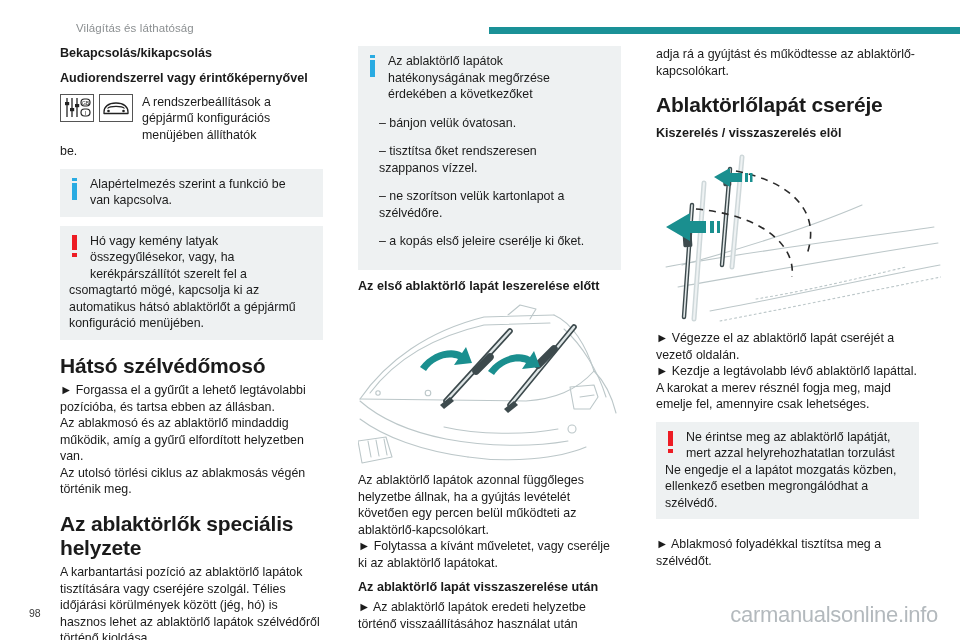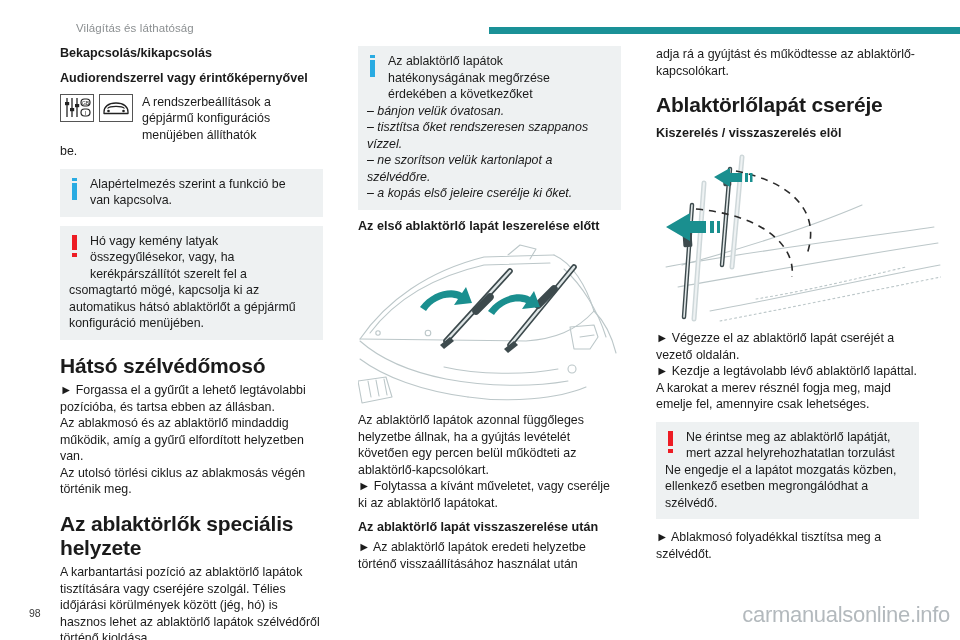--- a/index.html
+++ b/index.html
@@ -73,26 +73,25 @@
     font-weight: bold;
     line-height: 1.26;
     margin: 9px 0 3px 0;
   }
   h2.first { margin-top: 0; }
   p {
     font-size: 12.4px;
     line-height: 1.33;
     margin: 0;
   }
-  p.gap { margin-top: 10px; }
+  p.gap { margin-top: 17px; }
   .dash {
     font-size: 12.4px;
     line-height: 1.33;
-    margin: 0;
-    font-style: italic;
+    margin: 12px;
   }
 
   
   .callout {
     background: #eef1f2;
     padding: 7px 19px 8px 9px;
     margin: 9px 0 0 0;
     position: relative;
   }
   .callout.flush { margin-top: 8px; }
@@ -158,21 +157,21 @@
   
   .pagenum {
     position: absolute;
     left: 29px;
     bottom: 21px;
     font-size: 10.5px;
     color: #3a3a3a;
   }
   .watermark {
     position: absolute;
-    right: 10px;
+    right: 22px;
     bottom: 12px;
     font-size: 22px;
     color: #b3b9bd;
     letter-spacing: -0.3px;
     font-family: "Liberation Sans", sans-serif;
   }
 </style>
 </head>
 <body>
 

